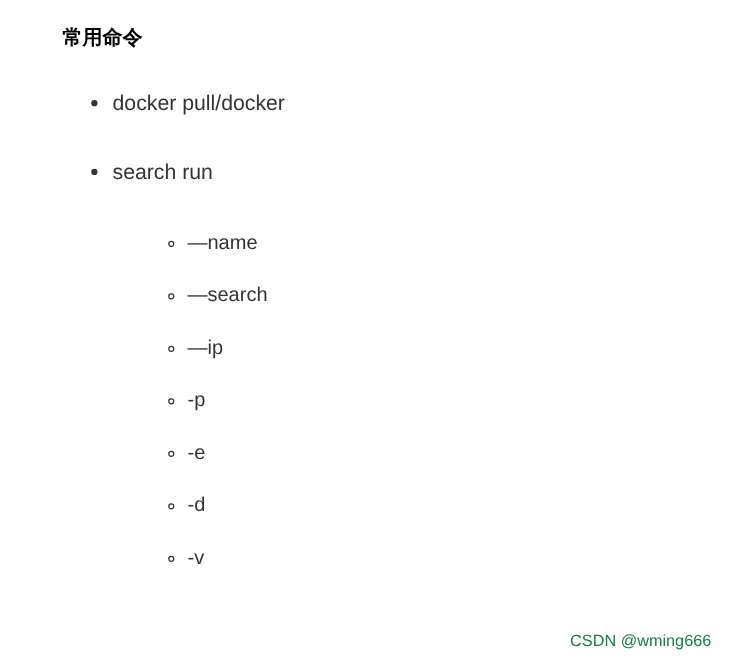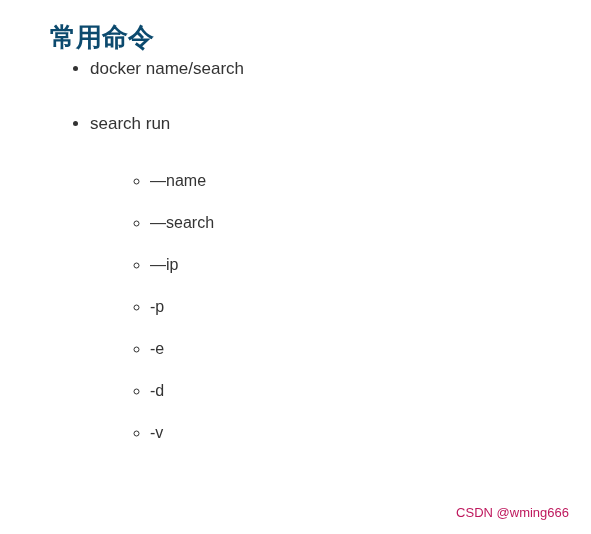--- a/index.html
+++ b/index.html
@@ -10,23 +10,24 @@
     body {
       font-family: "Helvetica Neue", Arial, "PingFang SC", "Hiragino Sans GB", "Microsoft YaHei", sans-serif;
       background: #ffffff;
       width: 591px;
       height: 534px;
       position: relative;
       padding: 20px 50px;
       color: #222;
     }
     .heading {
-      font-size: 26px;
+      font-size: 16px;
       font-weight: 700;
-      color: #0c4a6e;
+      margin-bottom: 28px;
+      color: #000000;
     }
     ul.outer {
       list-style: disc;
       padding-left: 40px;
     }
     ul.outer > li {
       font-size: 17px;
       margin-bottom: 28px;
       line-height: 1.6;
       color: #333;
@@ -44,32 +45,32 @@
       margin-bottom: 18px;
       line-height: 1.5;
       color: #333;
       margin-top: 11px;
     }
     .watermark {
       position: absolute;
       bottom: 14px;
       right: 22px;
       font-size: 13px;
-      color: #be185d;
+      color: #15803d;
       font-family: Arial, sans-serif;
     }
   </style>
 </head>
 <body>
 
 <h2 class="heading">常用命令</h2>
 
 <ul class="outer">
   <li>
-    <span>docker name/search</span>
+    <span>docker pull/docker</span>
   </li>
   <li class="with-sub">
     <span>search run</span>
     <ul class="inner">
       <li>—name</li>
       <li>—search</li>
       <li>—ip</li>
       <li>-p</li>
       <li>-e</li>
       <li>-d</li>

